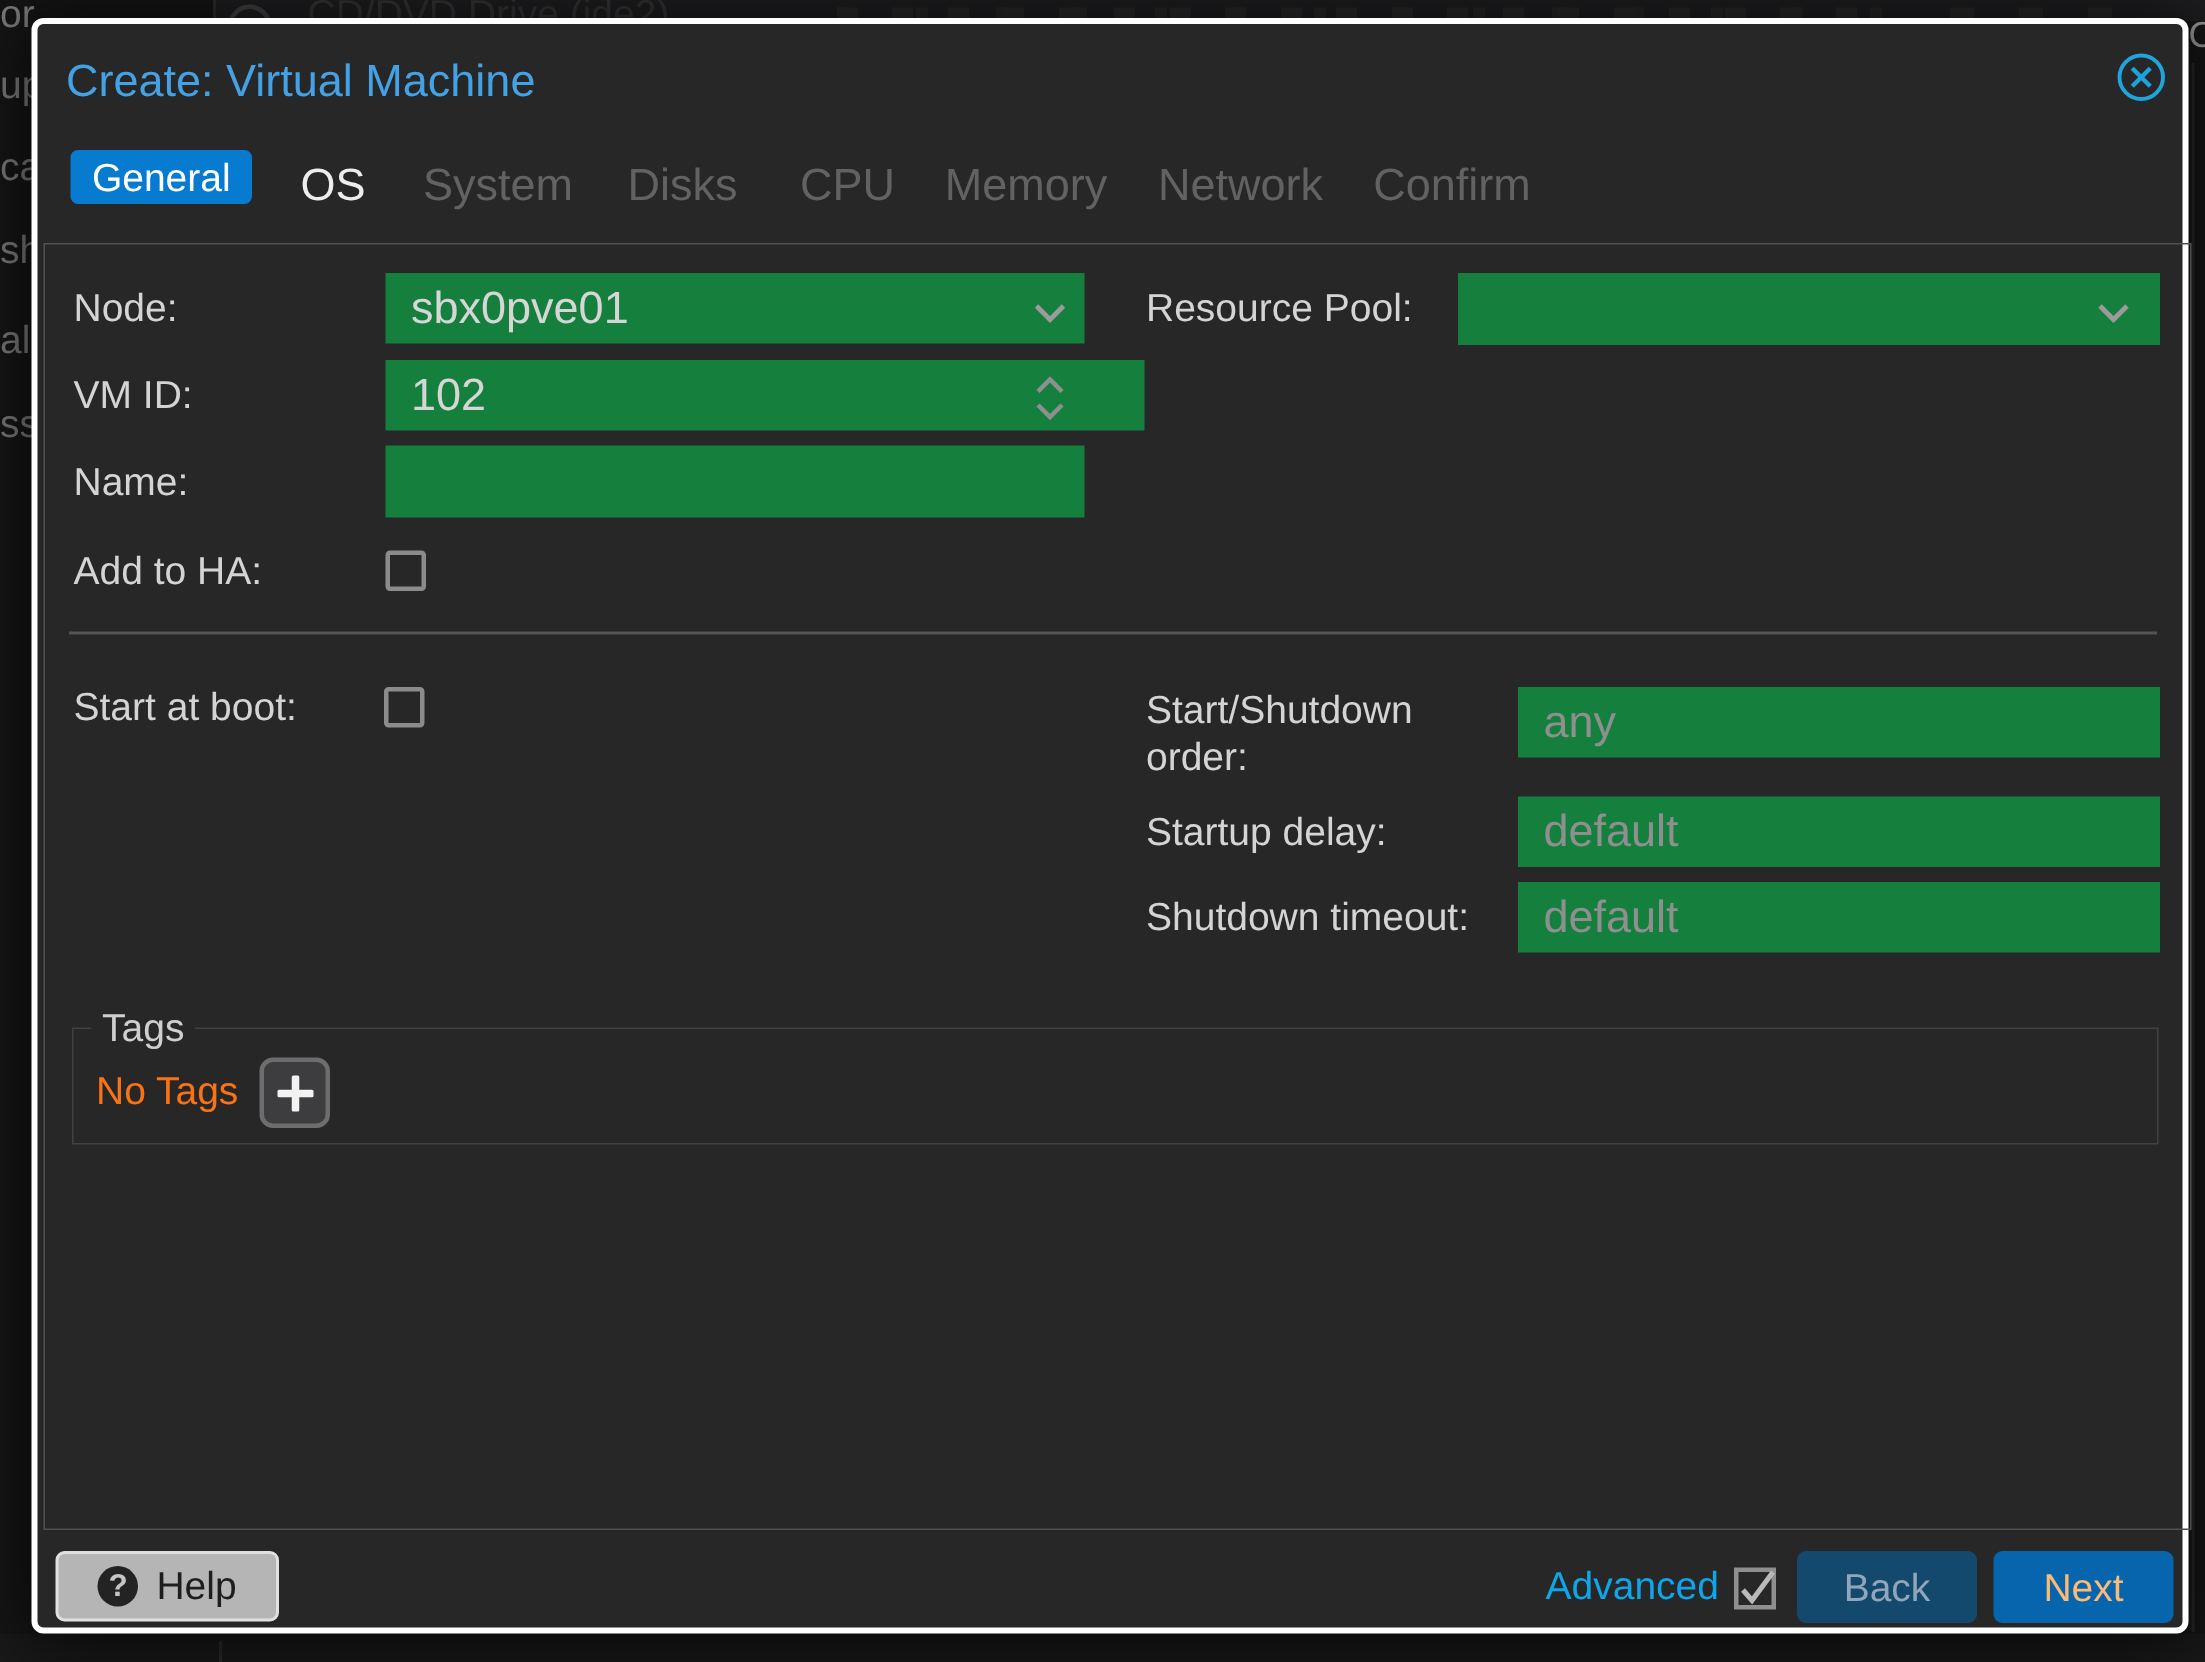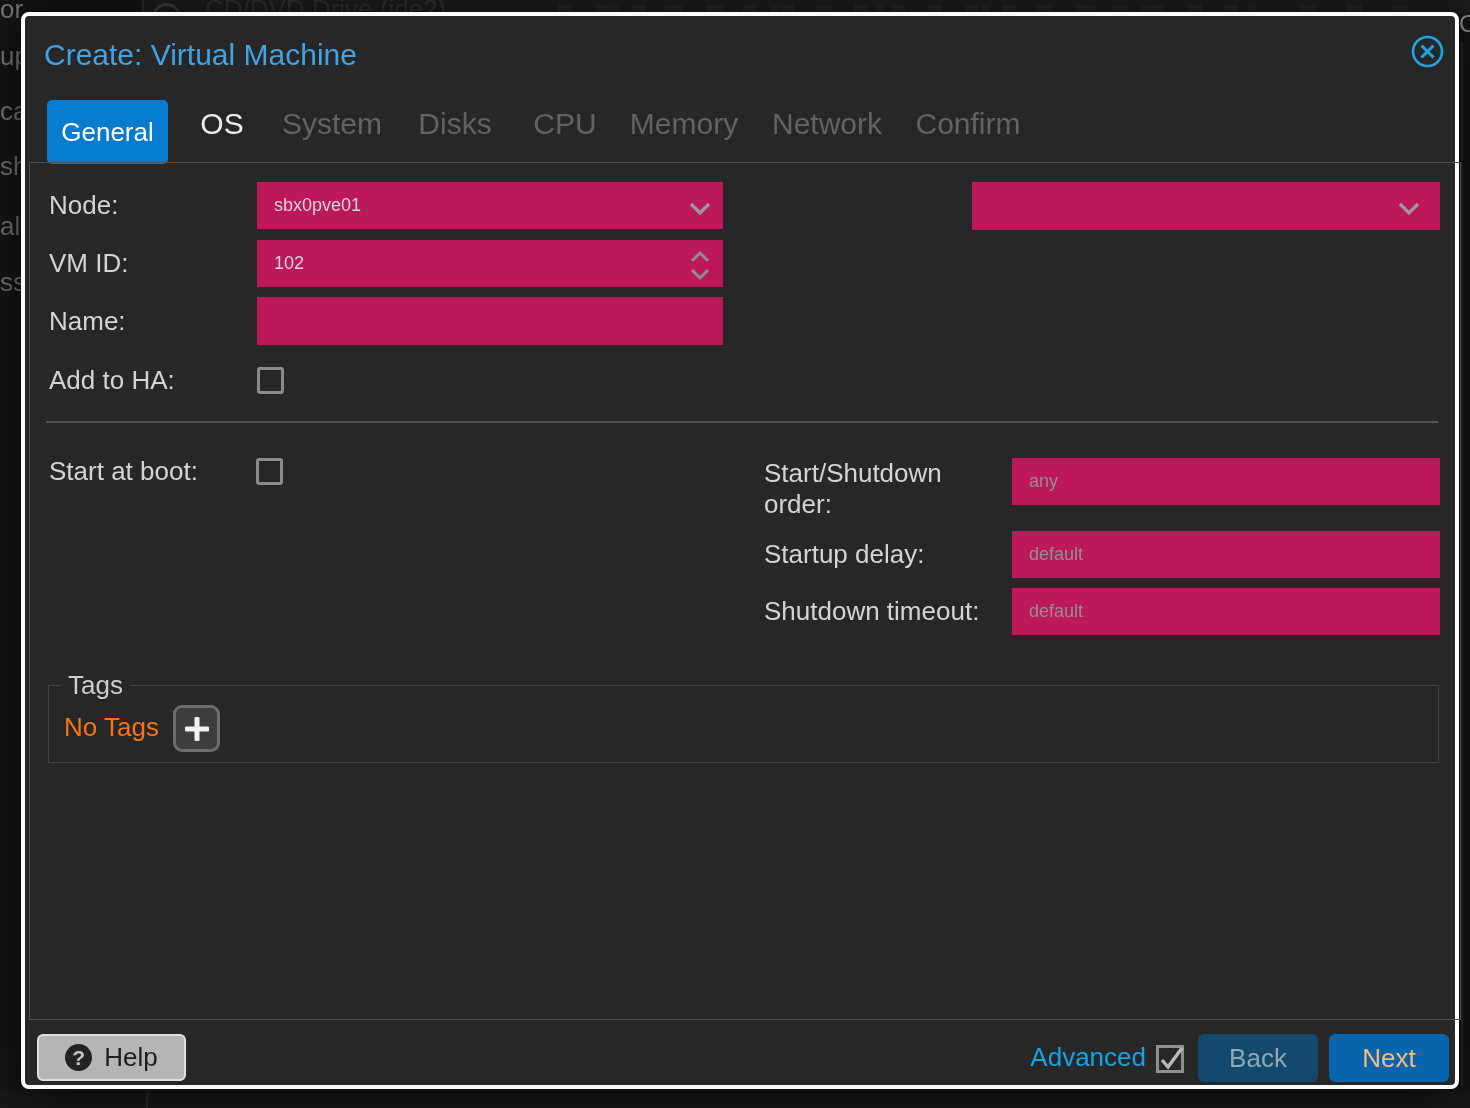--- a/index.html
+++ b/index.html
@@ -41,38 +41,38 @@
   }
   .title {
     position:absolute; left:19px; top:19px; height:40px; line-height:40px;
     font-size:30px; color:#43a1e4; white-space:nowrap;
   }
   .close-btn { position:absolute; left:1385px; top:18px; width:35px; height:35px; cursor:pointer; }
 
   
   .tab-strip { position:absolute; left:0; top:84px; width:100%; height:48px; }
   .tab-active {
-    position:absolute; left:22px; top:0; width:121px; height:64px;
+    position:absolute; left:22px; top:0; width:121px; height:36px;
     background:#077bd0; border-radius:5px; color:#ffffff;
     font-size:26px; display:flex; align-items:center; justify-content:center;
   }
   .tab { position:absolute; top:0; height:48px; line-height:48px; font-size:30px;
     transform:translateX(-50%); white-space:nowrap; }
   .tab.enabled { color:#ededed; }
   .tab.disabled { color:#626262; }
 
   
   .panel { position:absolute; left:4px; top:146px; width:1432px; height:858px;
     border:1px solid #505050; background:transparent; }
 
   .flabel { position:absolute; font-size:26px; color:#d4d4d4; white-space:nowrap;
     display:flex; align-items:center; }
   .field {
-    position:absolute; background:#be185d; border:none; border-radius:0;
-    font-size:18px; color:#d6d6d6; padding:0 0 0 17px;
+    position:absolute; background:#15803d; border:none; border-radius:0;
+    font-size:30px; color:#d6d6d6; padding:0 0 0 17px;
     font-family:"Liberation Sans","DejaVu Sans",sans-serif;
     outline:none;
   }
   .field::placeholder { color:#8f8f8f; opacity:1; }
   .trigger { position:absolute; pointer-events:none; }
 
   .checkbox { position:absolute; width:27px; height:27px; border:3px solid #8b8b8b;
     border-radius:3px; background:transparent; cursor:pointer; }
 
   .divider { position:absolute; left:21px; top:405px; width:1392px; height:2px; background:#545454; }
@@ -152,27 +152,28 @@
   </div>
 
   <div class="panel"></div>
 
   <div class="flabel" style="left:24px; top:166px; height:47px">Node:</div>
   <input class="field" style="left: 232px; top: 166px; width: 466px; height: 47px; padding-right: 60px;" readonly="" value="sbx0pve01">
   <svg class="trigger" style="left:663px; top:185px" width="24" height="16" viewBox="0 0 24 16">
     <polyline points="3,3 12,12 21,3" fill="none" stroke="#9b9b9b" stroke-width="3.2"></polyline>
   </svg>
 
+  <div class="flabel" style="left:739px; top:166px; height:47px">Resource Pool:</div>
   <input class="field" style="left: 947px; top: 166px; width: 468px; height: 48px; padding-right: 60px;" readonly="" value="">
   <svg class="trigger" style="left:1372px; top:185px" width="24" height="16" viewBox="0 0 24 16">
     <polyline points="3,3 12,12 21,3" fill="none" stroke="#9b9b9b" stroke-width="3.2"></polyline>
   </svg>
 
   <div class="flabel" style="left:24px; top:224px; height:47px">VM ID:</div>
-  <input class="field" style="left: 232px; top: 224px; width: 466px; height: 47px; padding-right: 60px;" value="102">
+  <input class="field" style="left: 232px; top: 224px; width: 506px; height: 47px; padding-right: 60px;" value="102">
   <svg class="trigger" style="left:664px; top:234px" width="22" height="32" viewBox="0 0 22 32">
     <polyline points="3,11 11,3 19,11" fill="none" stroke="#8f8f8f" stroke-width="3"></polyline>
     <polyline points="3,20 11,28 19,20" fill="none" stroke="#8f8f8f" stroke-width="3"></polyline>
   </svg>
 
   <div class="flabel" style="left:24px; top:281px; height:48px">Name:</div>
   <input class="field" style="left: 232px; top: 281px; width: 466px; height: 48px;" value="">
 
   <div class="flabel" style="left:24px; top:351px; height:27px">Add to HA:</div>
   <div class="checkbox" style="left:232px; top:351px"></div>

